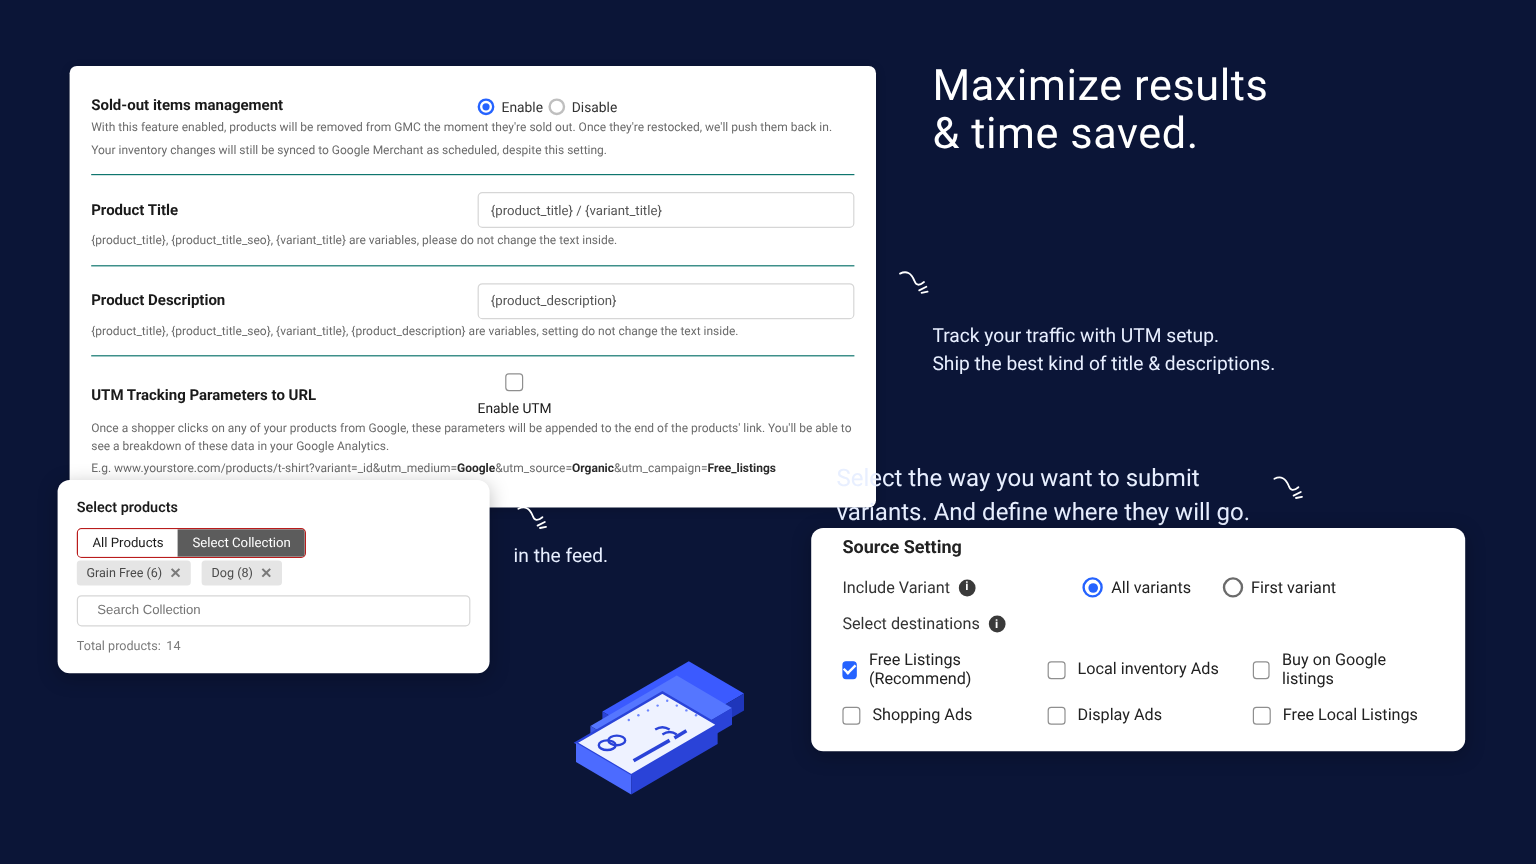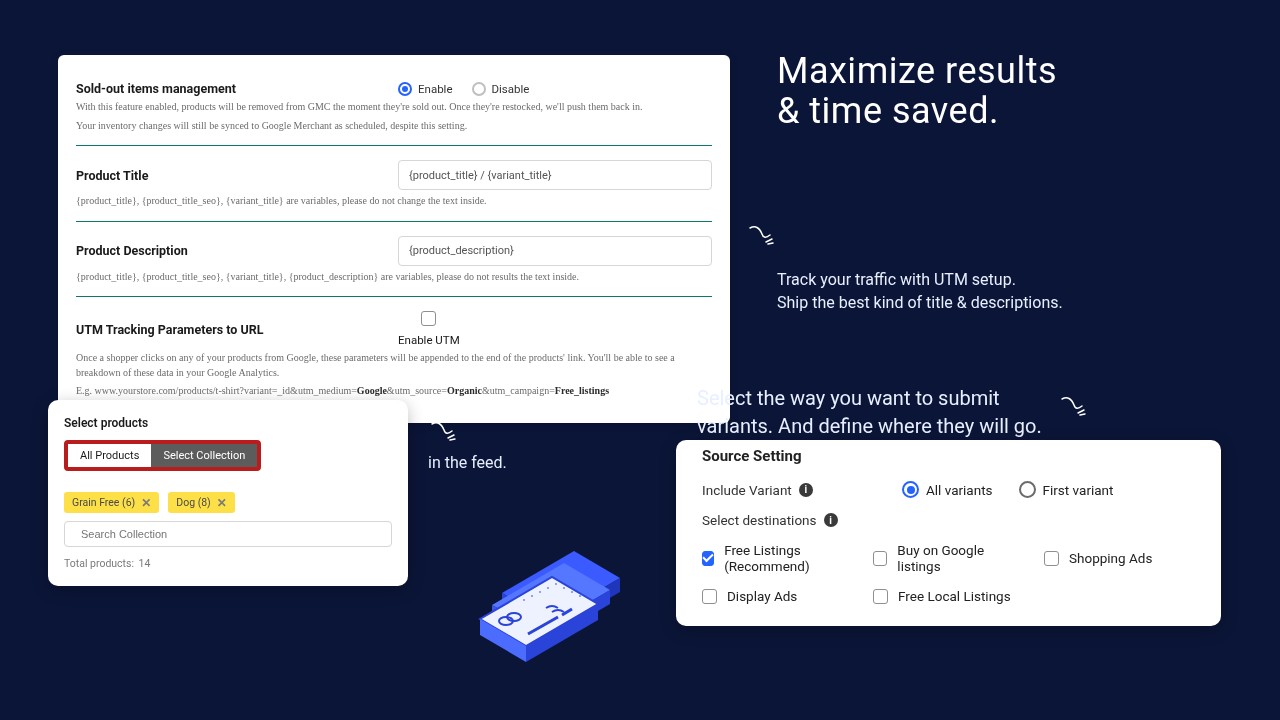--- a/index.html
+++ b/index.html
@@ -20,23 +20,23 @@
     width: 672px;
     background: #fff;
     border-radius: 6px;
     box-shadow: 0 2px 8px rgba(0,0,0,.15);
     padding: 16px 18px 12px;
   }
   .section { padding: 10px 0 12px; }
   .section + .section { border-top: 1px solid #0f766e; padding-top: 14px; }
   .sec-head { display:flex; align-items:center; }
   .sec-title { font-size: 12.5px; font-weight: 700; color:#1a1a1a; flex: 0 0 322px; }
-  .help { font-size: 10px; color:#6b6b6b; margin-top:4px; line-height:1.45;font-family:Liberation Serif, serif; }
+  .help { font-size: 10px; color:#6b6b6b; margin-top:4px; line-height:1.45; }
   .help b { font-weight:700; color:#2b2b2b; }
-  .radio-row { display:flex; gap:19px; align-items:center; }
+  .radio-row { display:flex; gap:4px; align-items:center; }
   .radio { display:inline-flex; align-items:center; gap:6px; font-size:11.5px; color:#333; }
   .radio .dot {
     width:14px; height:14px; border:2px solid #bfbfbf; border-radius:50%;
     display:inline-flex; align-items:center; justify-content:center;
     position:relative;
   }
   .radio.checked .dot { border-color:#2563ff; }
   .radio.checked .dot::after {
     content:""; width:6px; height:6px; border-radius:50%; background:#2563ff;
   }
@@ -78,26 +78,26 @@
   .squig { position:absolute; width:30px; height:22px; }
   .squig svg { width:100%; height:100%; }
 
   
   .card2 {
     position:absolute; left:48px; top:400px; width:360px; background:#fff;
     border-radius:10px; box-shadow:0 4px 16px rgba(0,0,0,.25); padding:16px;
     font-size:12px;
   }
   .card2 .title { font-weight:600; font-size:12px; margin-bottom:10px; }
-  .seg { border:4px solid #b91c1c; border-radius:4px; display:inline-flex; overflow:hidden; margin-bottom:21px; }
+  .seg { border:1px solid #b91c1c; border-radius:4px; display:inline-flex; overflow:hidden; margin-bottom:2px; }
   .seg .opt { padding:5px 12px; font-size:11px; cursor:pointer; background:#fff; }
   .seg .opt.active { background:#5c5c5c; color:#fff; }
   .chips { margin-bottom:8px; }
   .chip {
-    display:inline-flex; align-items:center; gap:6px; background:#fde047;
+    display:inline-flex; align-items:center; gap:6px; background:#e5e5e5;
     border-radius:3px; padding:4px 8px; font-size:10.5px; color:#4a4a4a; margin-right:6px;
   }
   .chip .x { color:#7a7a7a; font-weight:bold; font-size:12px; line-height:1; cursor:pointer; }
   .search-box {
     width:100%; border:1px solid #d6d6d6; border-radius:4px; padding:6px 16px;
     color:#9aa0a6; font-size:11px; background:#fff;
   }
   .total { margin-top:10px; color:#7a7a7a; font-size:10.5px; }
 
   
@@ -156,21 +156,21 @@
       <div class="text-input">{product_title} / {variant_title}</div>
     </div>
     <div class="help">{product_title}, {product_title_seo}, {variant_title} are variables, please do not change the text inside.</div>
   </div>
 
   <div class="section">
     <div class="sec-head">
       <div class="sec-title">Product Description</div>
       <div class="text-input">{product_description}</div>
     </div>
-    <div class="help">{product_title}, {product_title_seo}, {variant_title}, {product_description} are variables, please do not results the text inside.</div>
+    <div class="help">{product_title}, {product_title_seo}, {variant_title}, {product_description} are variables, setting do not change the text inside.</div>
   </div>
 
   <div class="section">
     <div class="sec-head">
       <div class="sec-title">UTM Tracking Parameters to URL</div>
       <label class="checkbox">
         <span class="cb-box"></span>
         <span>Enable UTM</span>
       </label>
     </div>
@@ -266,20 +266,24 @@
     <div class="c3-label">
       <span>Select destinations</span>
       <span class="info-dot">i</span>
     </div>
   </div>
 
   <div class="dest-grid">
     <label class="dest">
       <span class="cb-box checked"></span>
       <span>Free Listings (Recommend)</span>
+    </label>
+    <label class="dest">
+      <span class="cb-box"></span>
+      <span>Local inventory Ads</span>
     </label>
     <label class="dest">
       <span class="cb-box"></span>
       <span>Buy on Google listings</span>
     </label>
     <label class="dest">
       <span class="cb-box"></span>
       <span>Shopping Ads</span>
     </label>
     <label class="dest">

